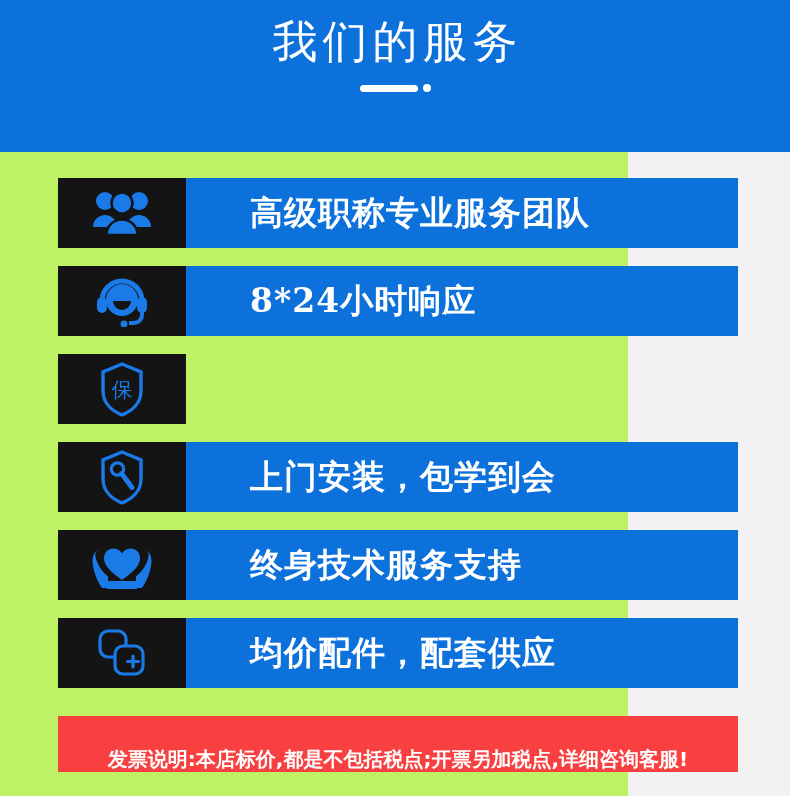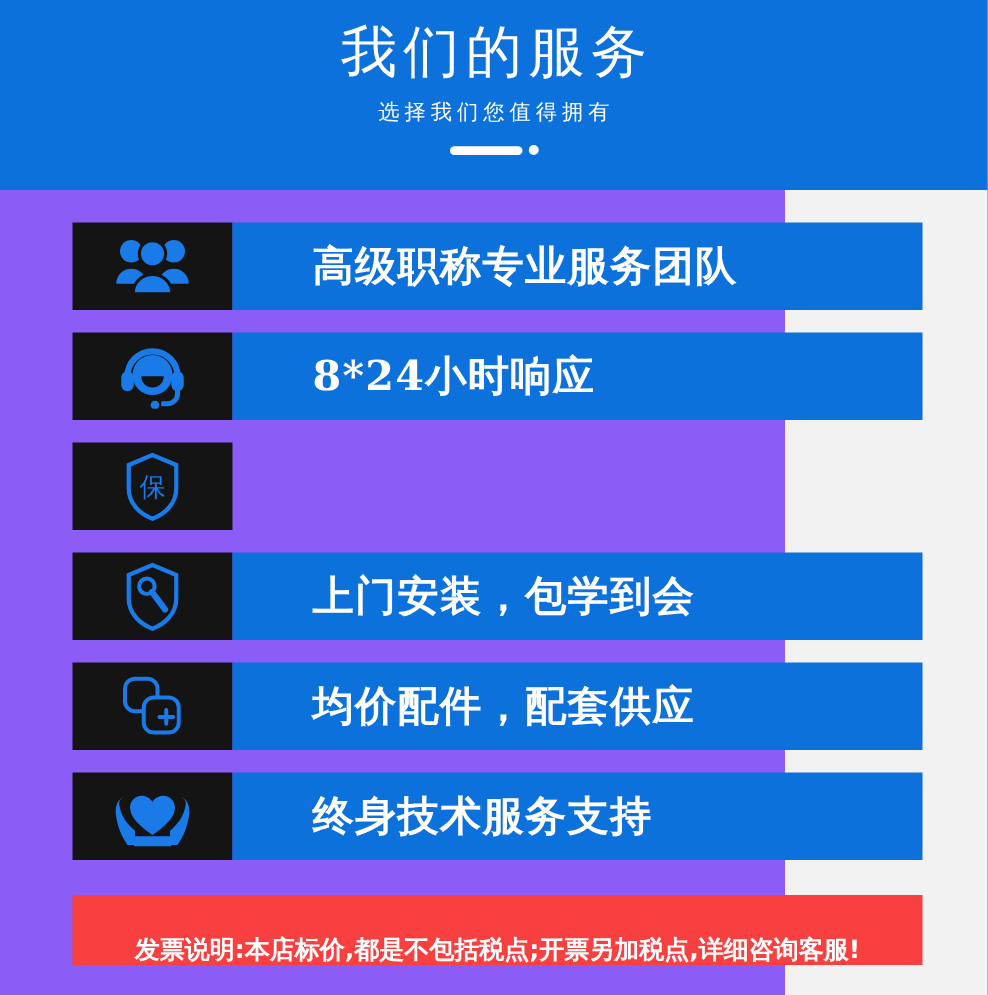--- a/index.html
+++ b/index.html
@@ -11,21 +11,21 @@
     height: 796px;
     background: #f2f2f2;
     font-family: "Liberation Sans", "DejaVu Sans", sans-serif;
     overflow: hidden;
   }
 
   .page {
     position: relative;
     width: 628px;
     height: 796px;
-    background: #8b5cf6;
+    background: #bef264;
   }
 
   
   .header {
     position: absolute;
     left: 0;
     top: 0;
     width: 790px;
     height: 152px;
     background: #0d71dc;
@@ -140,21 +140,20 @@
     letter-spacing: 0px;
   }
 </style>
 </head>
 <body>
 
 <div class="page">
 
   <div class="header">
     <h1 class="header-title">我们的服务</h1>
-    <div class="header-subtitle">选择我们您值得拥有</div>
     <div class="header-deco">
       <span class="deco-bar"></span>
       <span class="deco-dot"></span>
     </div>
   </div>
 
   <div class="services">
 
     <div class="service-row">
       <div class="service-icon-box">
@@ -206,44 +205,44 @@
           <path d="M22.6 24.6 33 38.5" fill="none" stroke="#1a7ae8" stroke-width="5" stroke-linecap="round"></path>
         </svg>
       </div>
       <div class="service-label-bar">
         <span class="service-label">上门安装，包学到会</span>
       </div>
     </div>
 
     <div class="service-row">
       <div class="service-icon-box">
-        <svg width="54" height="52" viewBox="0 0 54 52">
-          <rect x="5" y="4" width="26" height="26" rx="8" fill="none" stroke="#1a7ae8" stroke-width="3.2"></rect>
-          <rect x="20" y="19" width="28" height="28" rx="8" fill="#141414" stroke="#1a7ae8" stroke-width="3.2"></rect>
-          <path d="M38 29v11M32.5 34.5h11" stroke="#1a7ae8" stroke-width="3.2" stroke-linecap="round"></path>
-        </svg>
-      </div>
-      <div class="service-label-bar">
-        <span class="service-label">均价配件，配套供应</span>
-      </div>
-    </div>
-
-    <div class="service-row">
-      <div class="service-icon-box">
         <svg width="64" height="50" viewBox="0 0 64 50">
           <path d="M32 40C22 33 14 26 14 18c0-5.4 4.2-9.5 9.4-9.5 3.5 0 6.7 1.9 8.6 4.9 1.9-3 5.1-4.9 8.6-4.9 5.2 0 9.4 4.1 9.4 9.5 0 8-8 15-18 22z" fill="#1a7ae8"></path>
           <path d="M10 10c-3 0-5 2.4-4.6 5.6C6.6 24 11 31 18 36.5V48h-6C7 41 3.5 32 2.6 22.6 2 16 5 10 10 10z" fill="#1a7ae8"></path>
           <path d="M54 10c3 0 5 2.4 4.6 5.6C57.4 24 53 31 46 36.5V48h6c5-7 8.5-16 9.4-25.4C62 16 59 10 54 10z" fill="#1a7ae8"></path>
           <rect x="17" y="41" width="30" height="8" fill="#1a7ae8"></rect>
         </svg>
       </div>
       <div class="service-label-bar">
         <span class="service-label">终身技术服务支持</span>
       </div>
     </div>
 
+    <div class="service-row">
+      <div class="service-icon-box">
+        <svg width="54" height="52" viewBox="0 0 54 52">
+          <rect x="5" y="4" width="26" height="26" rx="8" fill="none" stroke="#1a7ae8" stroke-width="3.2"></rect>
+          <rect x="20" y="19" width="28" height="28" rx="8" fill="#141414" stroke="#1a7ae8" stroke-width="3.2"></rect>
+          <path d="M38 29v11M32.5 34.5h11" stroke="#1a7ae8" stroke-width="3.2" stroke-linecap="round"></path>
+        </svg>
+      </div>
+      <div class="service-label-bar">
+        <span class="service-label">均价配件，配套供应</span>
+      </div>
+    </div>
+
   </div>
 
   <div class="footer-notice">
     <span class="footer-notice-text">发票说明:本店标价,都是不包括税点;开票另加税点,详细咨询客服!</span>
   </div>
 
 </div>
 
 </body></html>

